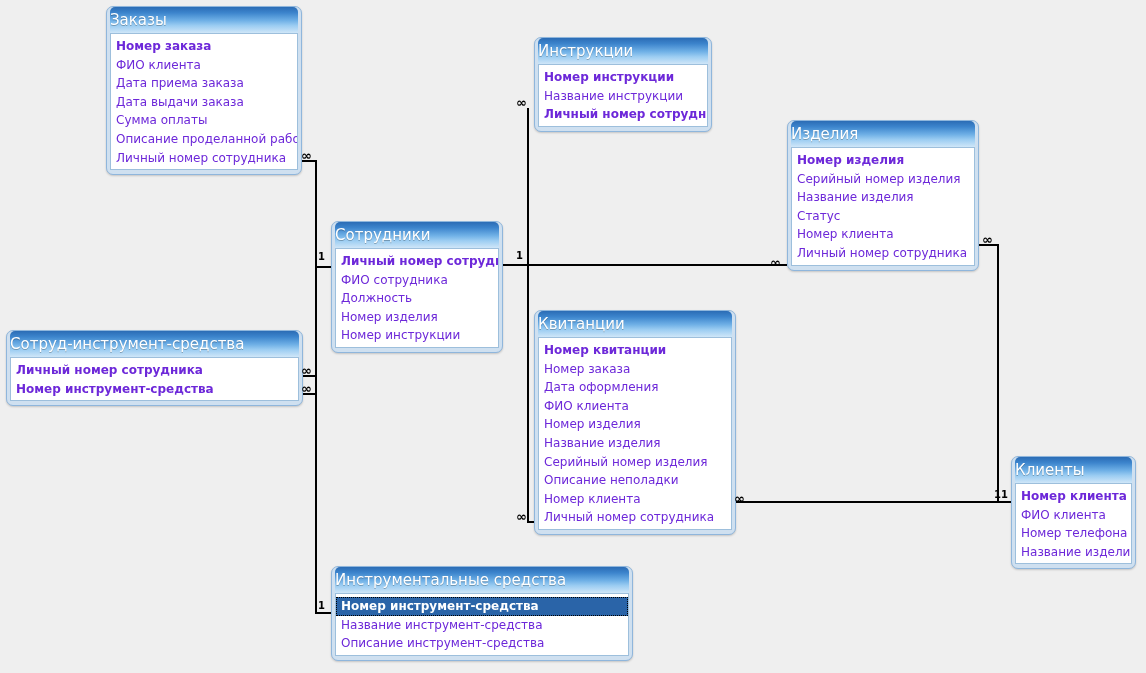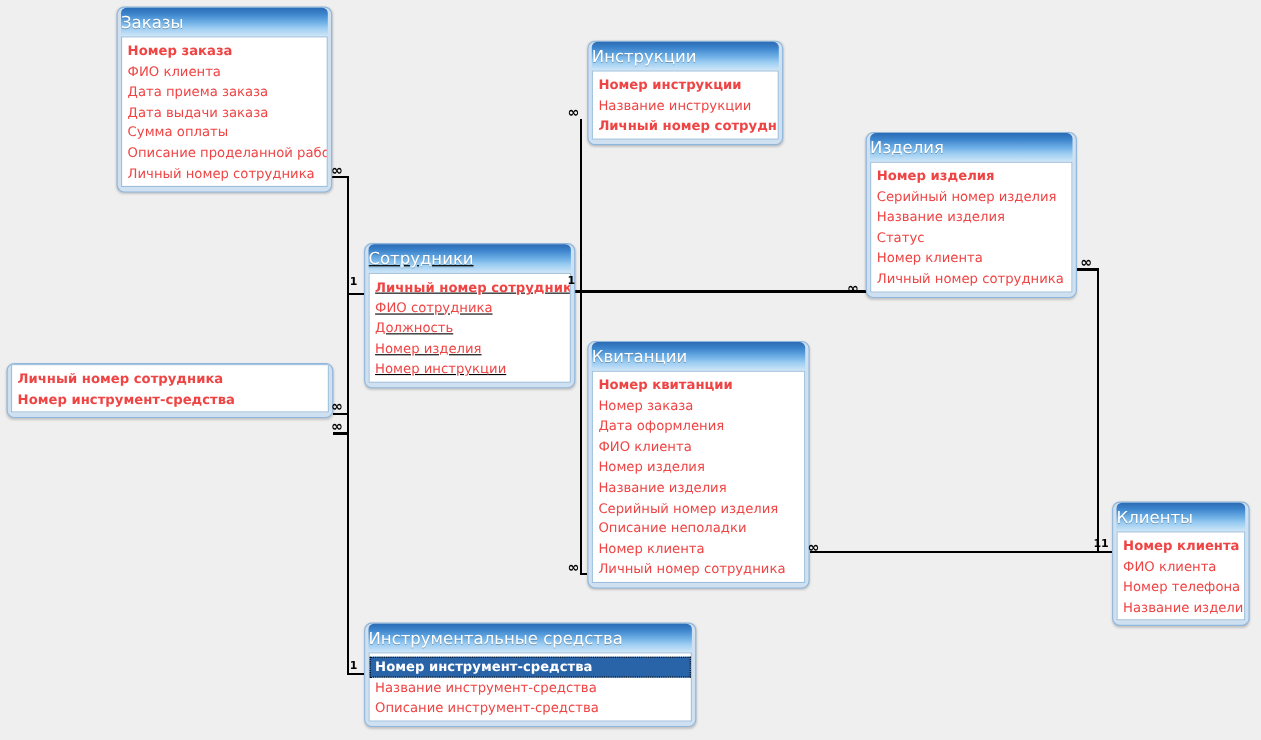--- a/index.html
+++ b/index.html
@@ -34,21 +34,21 @@
     overflow:hidden;
   }
   .tbl .body{
     background:#ffffff;
     border:1px solid #9dbfdc;
     padding:3px 0 2px 0;
   }
   .fld{
     font-size:12px;
     line-height:18.6px;
-    color:#ef4444;
+    color:#6d28d9;
     padding:0 4px 0 5px;
     white-space:nowrap;
     overflow:hidden;
   }
   .fld.pk{font-weight:bold;}
   .fld.sel{
     background:#2a64a8;
     color:#ffffff;
     outline:1px dotted #000;
     outline-offset:-1px;
@@ -125,31 +125,32 @@
         <div class="hdr">Изделия</div>
         <div class="body">
           <div class="fld pk">Номер изделия</div>
           <div class="fld">Серийный номер изделия</div>
           <div class="fld">Название изделия</div>
           <div class="fld">Статус</div>
           <div class="fld">Номер клиента</div>
           <div class="fld">Личный номер сотрудника</div>
         </div>
       </div>
-      <div class="tbl" style="left: 331px; top: 221px; width: 192px; text-decoration: underline;">
+      <div class="tbl" style="left: 331px; top: 221px; width: 172px;">
         <div class="hdr">Сотрудники</div>
         <div class="body">
           <div class="fld pk">Личный номер сотрудника</div>
           <div class="fld">ФИО сотрудника</div>
           <div class="fld">Должность</div>
           <div class="fld">Номер изделия</div>
           <div class="fld">Номер инструкции</div>
         </div>
       </div>
       <div class="tbl" style="left: 6px; top: 330px; width: 297px;">
+        <div class="hdr">Сотруд-инструмент-средства</div>
         <div class="body">
           <div class="fld pk">Личный номер сотрудника</div>
           <div class="fld pk">Номер инструмент-средства</div>
         </div>
       </div>
       <div class="tbl" style="left: 534px; top: 310px; width: 202px;">
         <div class="hdr">Квитанции</div>
         <div class="body">
           <div class="fld pk">Номер квитанции</div>
           <div class="fld">Номер заказа</div>

